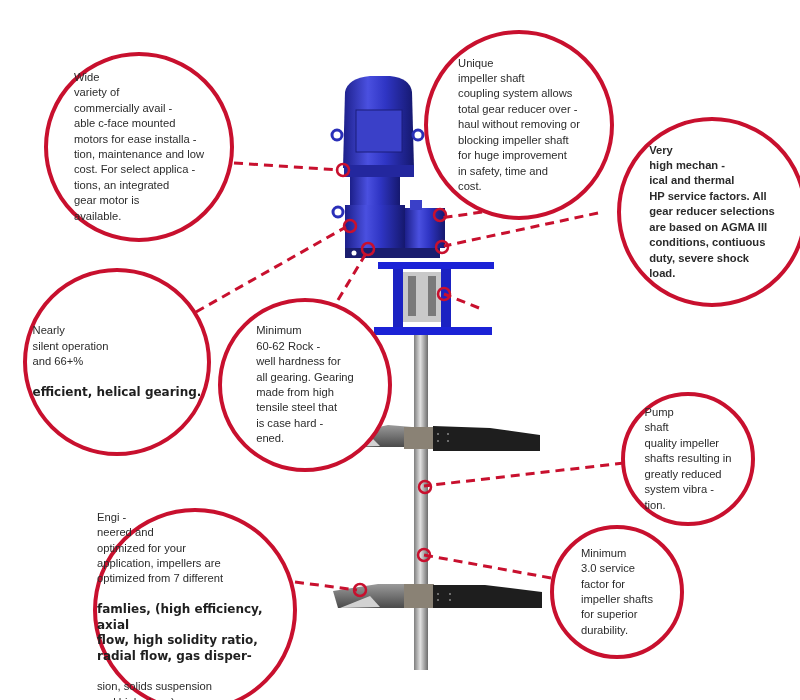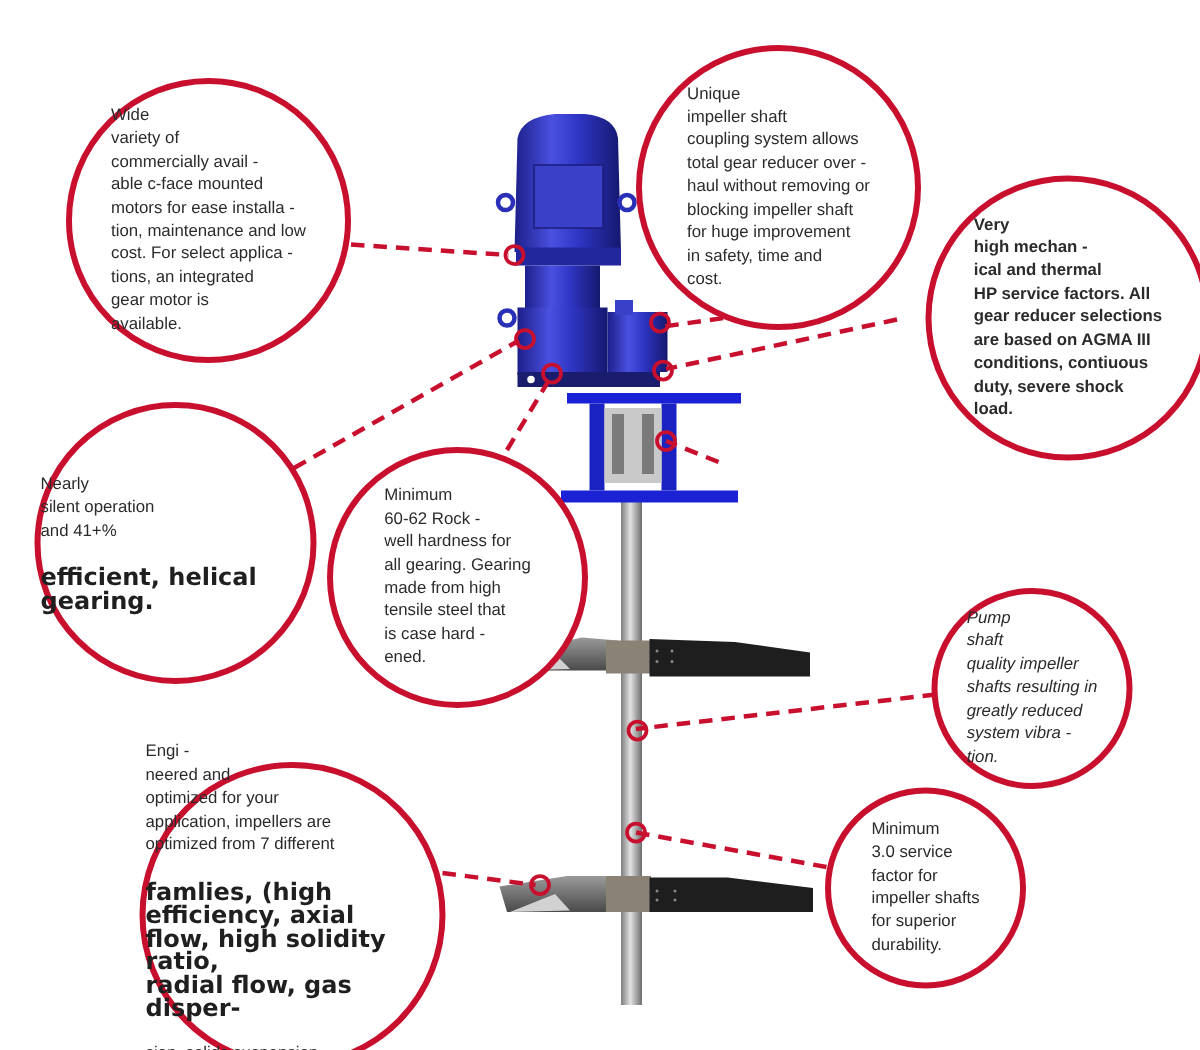--- a/index.html
+++ b/index.html
@@ -1,20 +1,20 @@
 <!DOCTYPE html>
 <html><head>
 <meta charset="utf-8">
 <style>
   html,body{margin:0;padding:0;background:#ffffff;}
   #stage{position:relative;width:800px;height:700px;overflow:hidden;background:#fff;font-family:"DejaVu Sans","Liberation Sans",sans-serif;}
   svg.overlay{position:absolute;left:0;top:0;}
   .callout{position:absolute;box-sizing:border-box;border:4px solid #c8102e;border-radius:50%;background:#fff;display:flex;align-items:center;justify-content:center;}
   .callout .txt{color:#2b2b2b;font-family:"Liberation Sans",sans-serif;font-size:11.2px;line-height:15.4px;white-space:pre-line;}
-  .callout .bold{font-family:"DejaVu Sans",sans-serif;font-weight:bold;font-size:16px;line-height:15.4px;color:#1f1f1f;display:block;}
+  .callout .bold{font-family:"DejaVu Sans",sans-serif;font-weight:bold;font-size:12px;line-height:15.4px;color:#1f1f1f;display:block;}
   .callout .reg{display:block;}
 </style>
 </head>
 <body>
 
 <div id="stage">
 
   <svg class="overlay" width="800" height="700" viewBox="0 0 800 700">
     <defs>
       <linearGradient id="blueG" x1="0" x2="1" y1="0" y2="0">
@@ -144,38 +144,38 @@
 are based on AGMA III
 conditions, contiuous
 duty, severe shock
 load.</div>
   </div>
 
   <div class="callout" style="left:23px;top:268px;width:188px;height:188px;">
     <div class="txt">
       <span class="reg">Nearly
 silent operation
-and 41+%</span>
+and 66+%</span>
       <span class="bold">efficient, helical gearing.</span>
     </div>
   </div>
 
   <div class="callout" style="left:218px;top:298px;width:174px;height:174px;">
     <div class="txt">Minimum
 60-62 Rock -
 well hardness for
 all gearing. Gearing
 made from high
 tensile steel that
 is case hard -
 ened.</div>
   </div>
 
 
-  <div class="callout" style="left:621px;top:392px;width:134px;height:134px;font-style:italic;">
+  <div class="callout" style="left:621px;top:392px;width:134px;height:134px;">
     <div class="txt">Pump
 shaft
 quality impeller
 shafts resulting in
 greatly reduced
 system vibra -
 tion.</div>
   </div>
 
   <div class="callout" style="left:550px;top:525px;width:134px;height:134px;">

